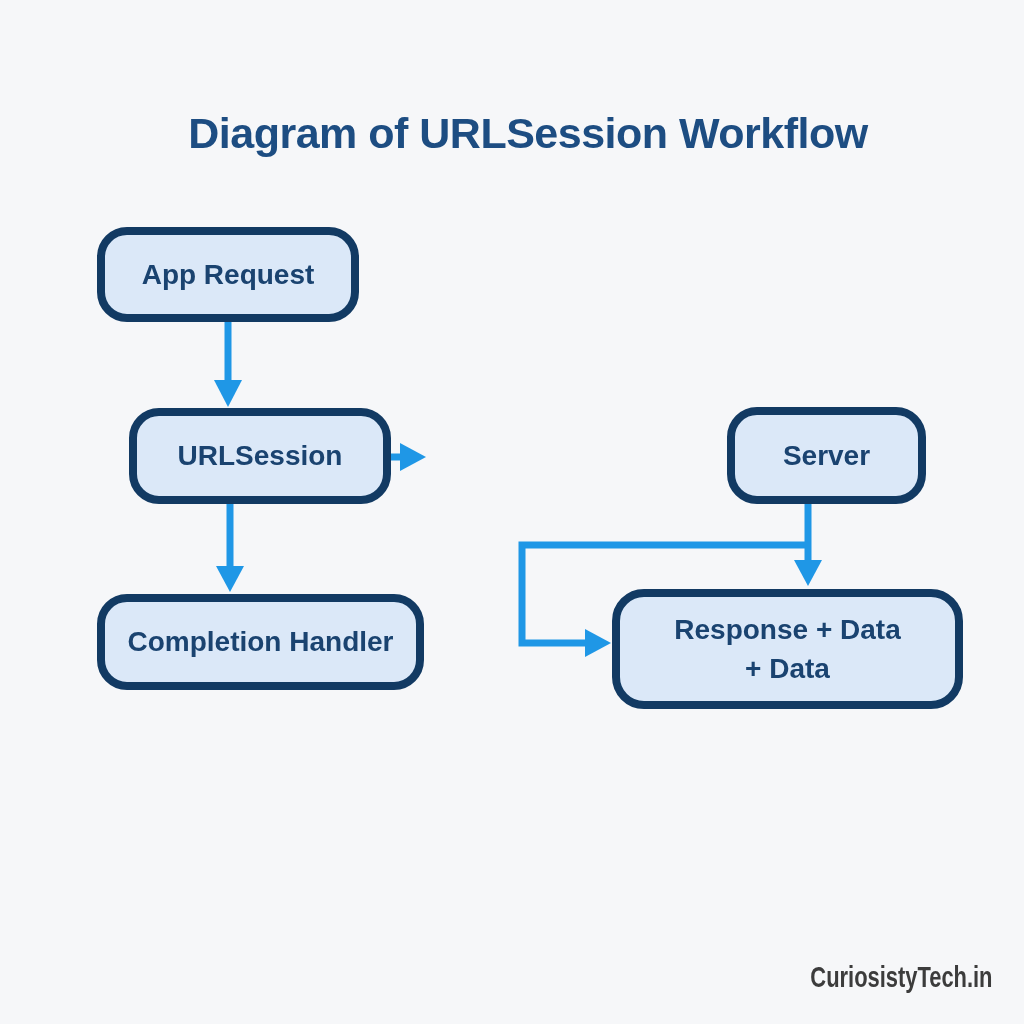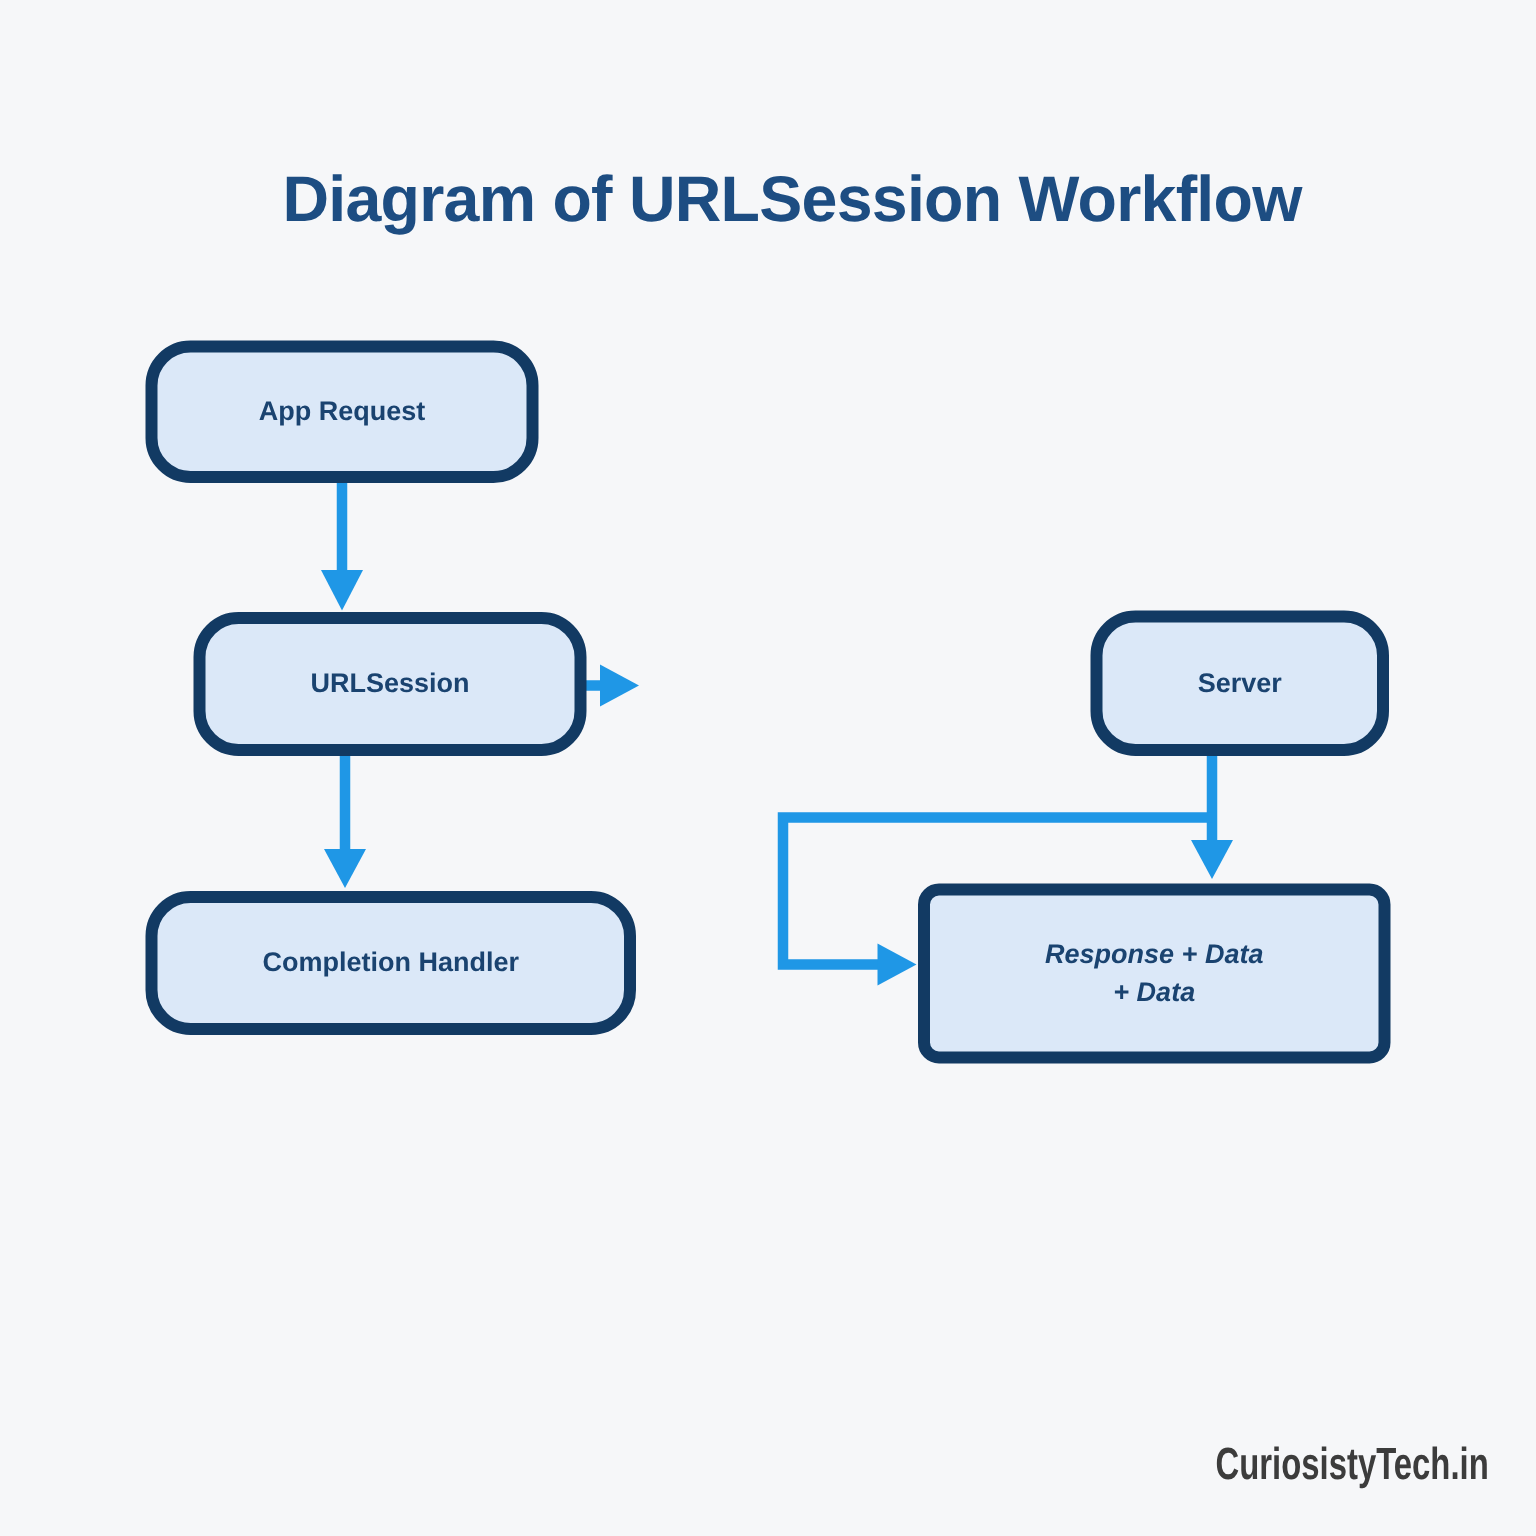--- a/index.html
+++ b/index.html
@@ -55,31 +55,31 @@
     position:absolute;
     box-sizing:border-box;
     background:var(--box-fill);
     border:8px solid var(--box-border);
     border-radius:30px;
     display:flex;
     flex-direction:column;
     align-items:center;
     justify-content:center;
     text-align:center;
-    font-size:18px;
+    font-size:28px;
     font-weight:700;
     color:var(--box-text);
     line-height:1.4;
   }
   #node-app-request        { left:97px;  top:227px; width:262px; height:95px; }
   #node-urlsession         { left:97px;  top:408px; width:262px; height:96px;margin-left:32px; }
   #node-urlsessiontask     { left:426px; top:407px; width:298px; height:97px; }
   #node-server             { left:727px; top:407px; width:199px; height:97px; }
   #node-completion-handler { left:97px;  top:594px; width:327px; height:96px; }
-  #node-response           { left:612px; top:589px; width:315px; height:120px; border-radius:14px;font-style:italic; }
+  #node-response           { left:612px; top:589px; width:351px; height:120px; border-radius:32px; }
   .watermark{
     position:absolute;
     right:32px;
     bottom:30px;
     font-size:30px;
     font-weight:700;
     color:var(--watermark);
     transform:scaleX(0.73);
     transform-origin:right center;
     white-space:nowrap;

